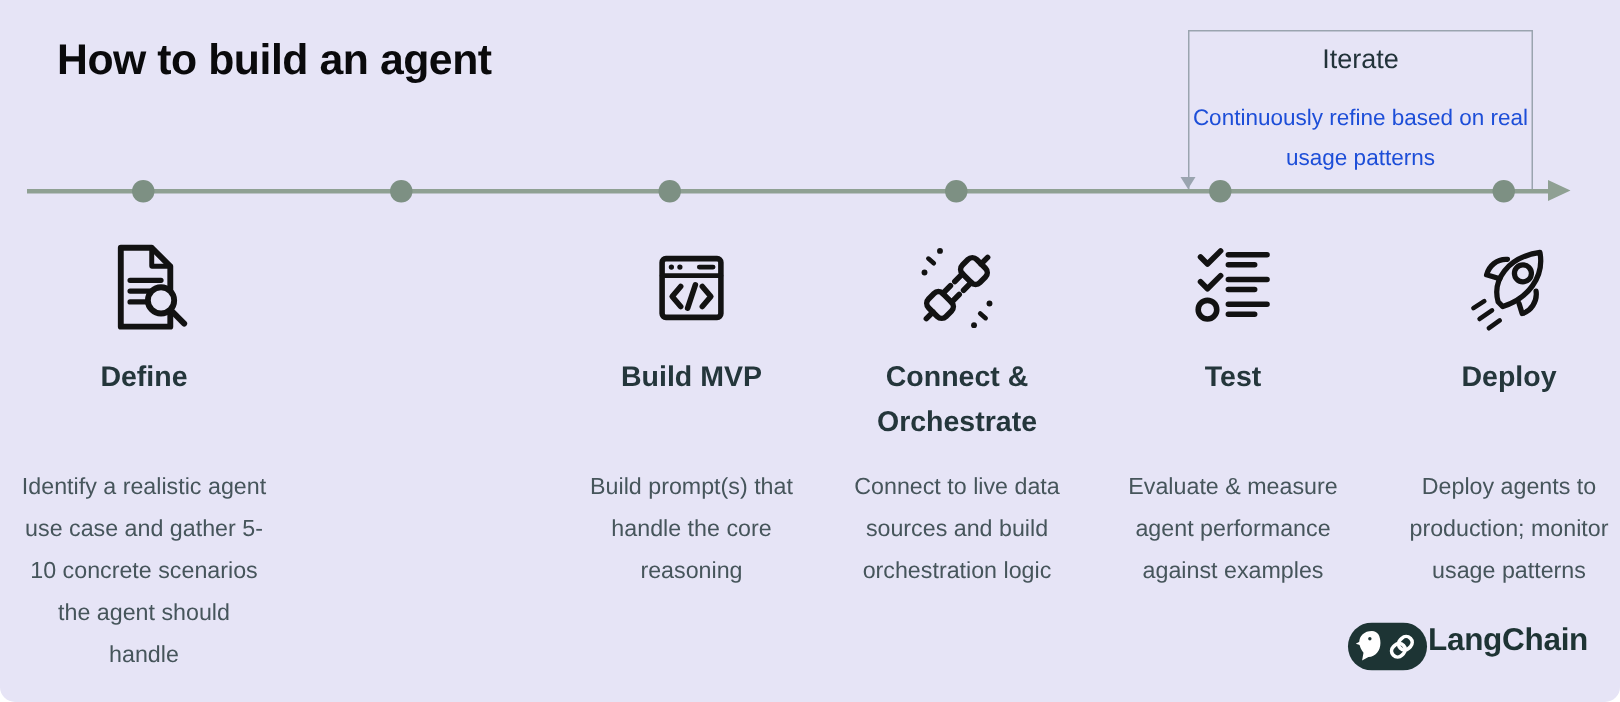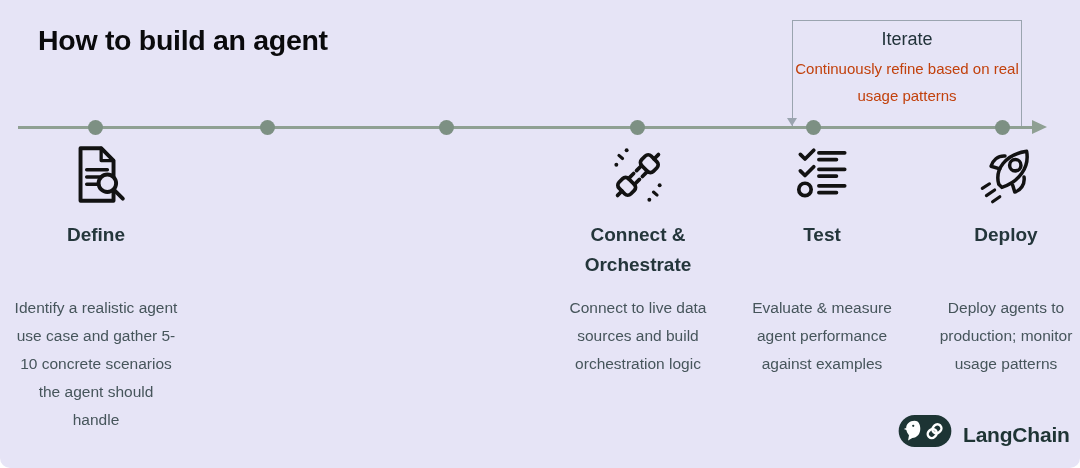--- a/index.html
+++ b/index.html
@@ -36,48 +36,48 @@
   
   .iterate-box{
     position:absolute;left:792px;top:20px;width:230px;height:106px;
     border:1.5px solid #9AA4AF;border-bottom:none;
     text-align:center;box-sizing:border-box;
   }
   .iterate-title{
     margin-top:8px;font-size:18px;font-weight:400;color:#22333A;
   }
   .iterate-desc{
-    margin-top:5px;font-size:15px;line-height:27px;color:#c2410c;
+    margin-top:15px;font-size:15px;line-height:27px;color:#1d4ed8;
   }
   .iterate-down-arrow{
     position:absolute;left:-6px;bottom:0;width:0;height:0;
     border-top:8px solid #9AA4AF;
     border-left:5px solid transparent;
     border-right:5px solid transparent;
   }
   
-  .step{position:absolute;top:136px;text-align:center;}
+  .step{position:absolute;top:153px;text-align:center;}
   .step .icon-box{height:78px;display:flex;align-items:center;justify-content:center;}
   .step .s-title{
     height:80px;box-sizing:border-box;padding-top:6px;
     font-size:19px;font-weight:700;line-height:30px;color:#24363B;
   }
   .step .s-desc{
     margin:0 auto;font-size:15.5px;line-height:28px;color:#46555B;text-align:center;
   }
   .step.st1{left:10px;width:172px}   .step.st1 .s-desc{width:164px}
   .step.st2{left:173px;width:208px}  .step.st2 .s-desc{width:196px}
   .step.st3{left:370px;width:182px}  .step.st3 .s-desc{width:168px}
   .step.st4{left:547px;width:182px}  .step.st4 .s-desc{width:178px}
   .step.st5{left:731px;width:182px}  .step.st5 .s-desc{width:180px}
   .step.st6{left:915px;width:182px}  .step.st6 .s-desc{width:172px}
   .icon-box svg{stroke:#121212;fill:none;stroke-linecap:round;stroke-linejoin:round;}
   
   .brand{
-    position:absolute;left:898px;top:415px;display:flex;align-items:flex-end;gap:11px;
+    position:absolute;left:898px;top:415px;display:flex;align-items:flex-start;gap:0;
   }
   .brand-text{font-size:21px;font-weight:700;color:#1E3434;letter-spacing:-0.2px;}
 </style>
 </head>
 <body>
 
 <div class="canvas">
 
   <h1 class="page-title">How to build an agent</h1>
 
@@ -104,20 +104,34 @@
         <path d="M23 27 H43 M23 34 H43 M23 41 H35" stroke-width="3.4"></path>
         <circle cx="43" cy="40" r="8.5" fill="#E6E4F6"></circle>
         <path d="M49.5 46.5 L58 55"></path>
       </svg>
     </div>
     <div class="s-title">Define</div>
     <div class="s-desc">Identify a realistic agent use case and gather 5-10 concrete scenarios the agent should handle</div>
   </div>
 
 
+  <div class="step st3">
+    <div class="icon-box">
+      <svg width="66" height="66" viewBox="0 0 64 64" stroke-width="3.6">
+        <rect x="13" y="13" width="38" height="38" rx="2.5"></rect>
+        <path d="M13 24 H51" stroke-width="3.2"></path>
+        <circle cx="19" cy="18.5" r="1.7" fill="#121212" stroke="none"></circle>
+        <circle cx="24.5" cy="18.5" r="1.7" fill="#121212" stroke="none"></circle>
+        <path d="M37 18.5 H46" stroke-width="3"></path>
+        <path d="M25 31 L19.5 37.5 L25 44 M39 31 L44.5 37.5 L39 44 M34.5 30 L29.5 45"></path>
+      </svg>
+    </div>
+    <div class="s-title">Build MVP</div>
+    <div class="s-desc">Build prompt(s) that handle the core reasoning</div>
+  </div>
 
   <div class="step st4">
     <div class="icon-box">
       <svg width="66" height="66" viewBox="0 0 64 64" stroke-width="3.6">
         <g transform="rotate(45 32 32)">
           <path d="M32 4 V10"></path>
           <rect x="24" y="10" width="16" height="13" rx="4"></rect>
           <path d="M28 23 V30 M36 23 V30"></path>
           <rect x="24" y="41" width="16" height="13" rx="4"></rect>
           <path d="M28 34 V41 M36 34 V41"></path>

